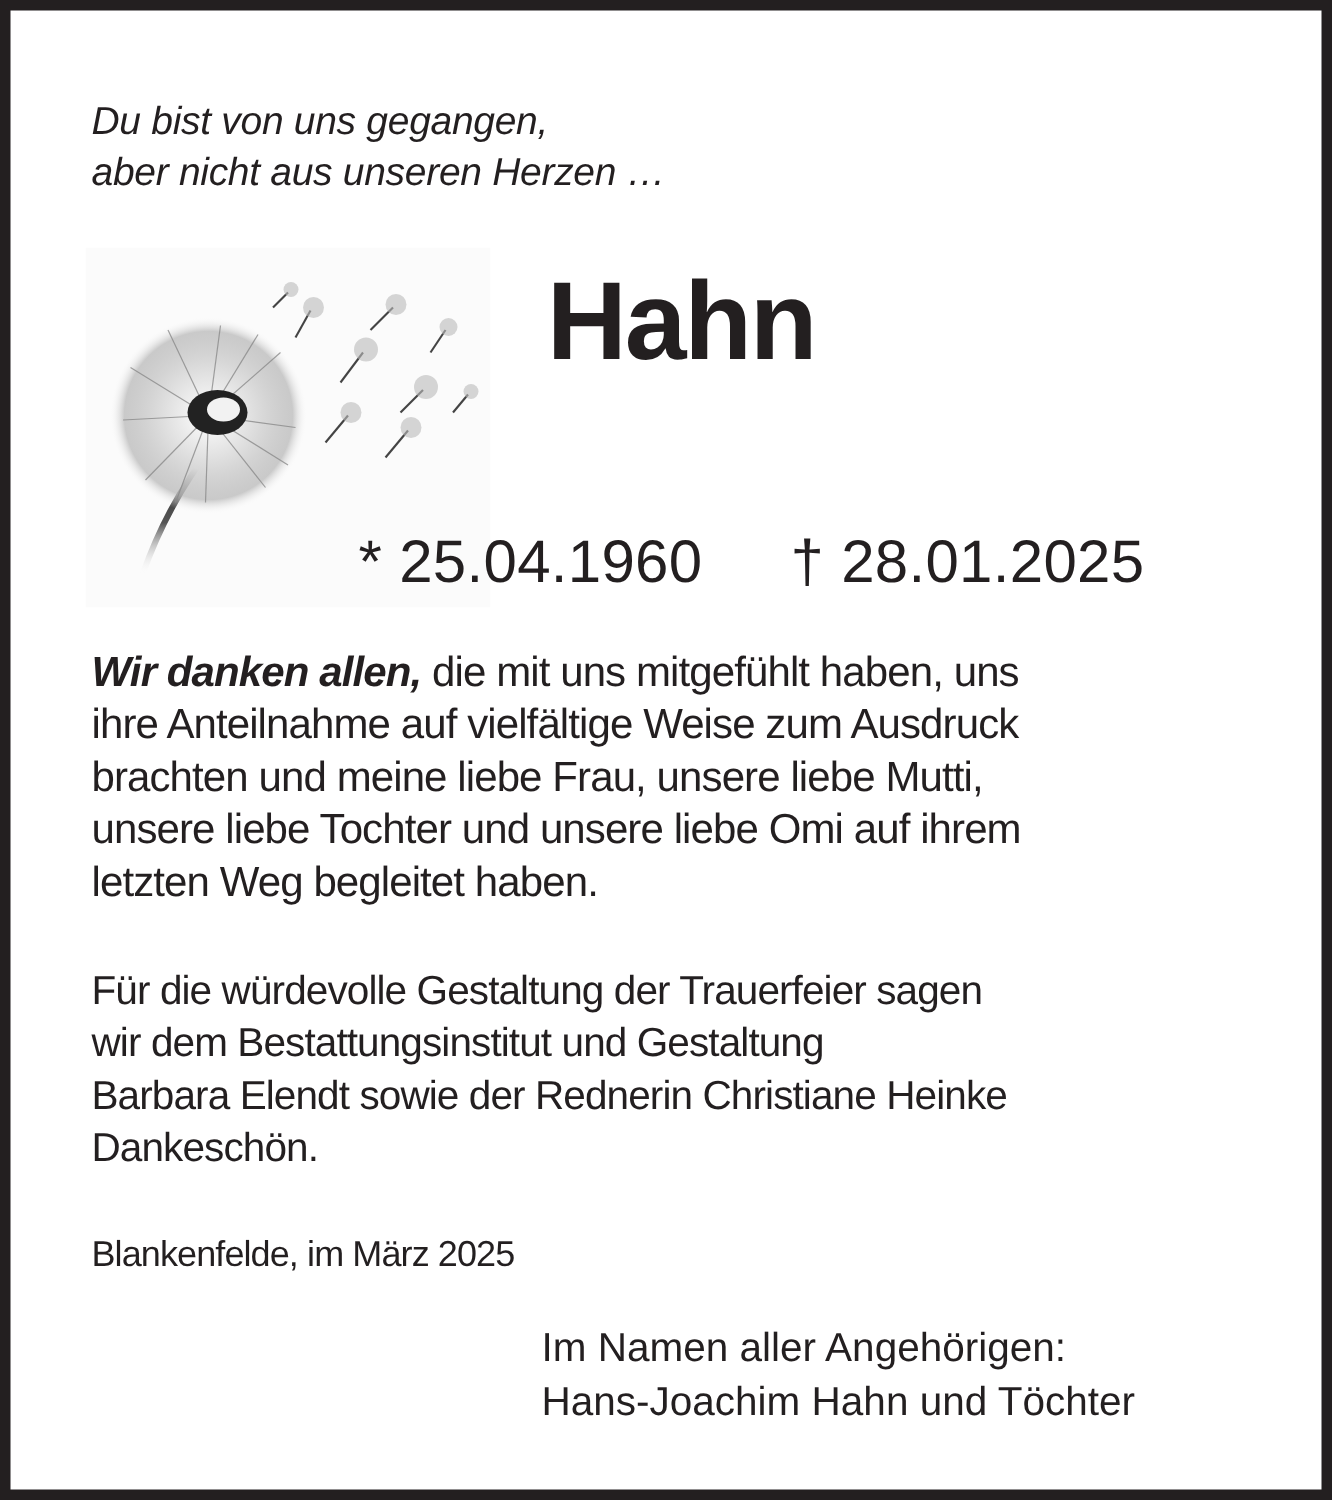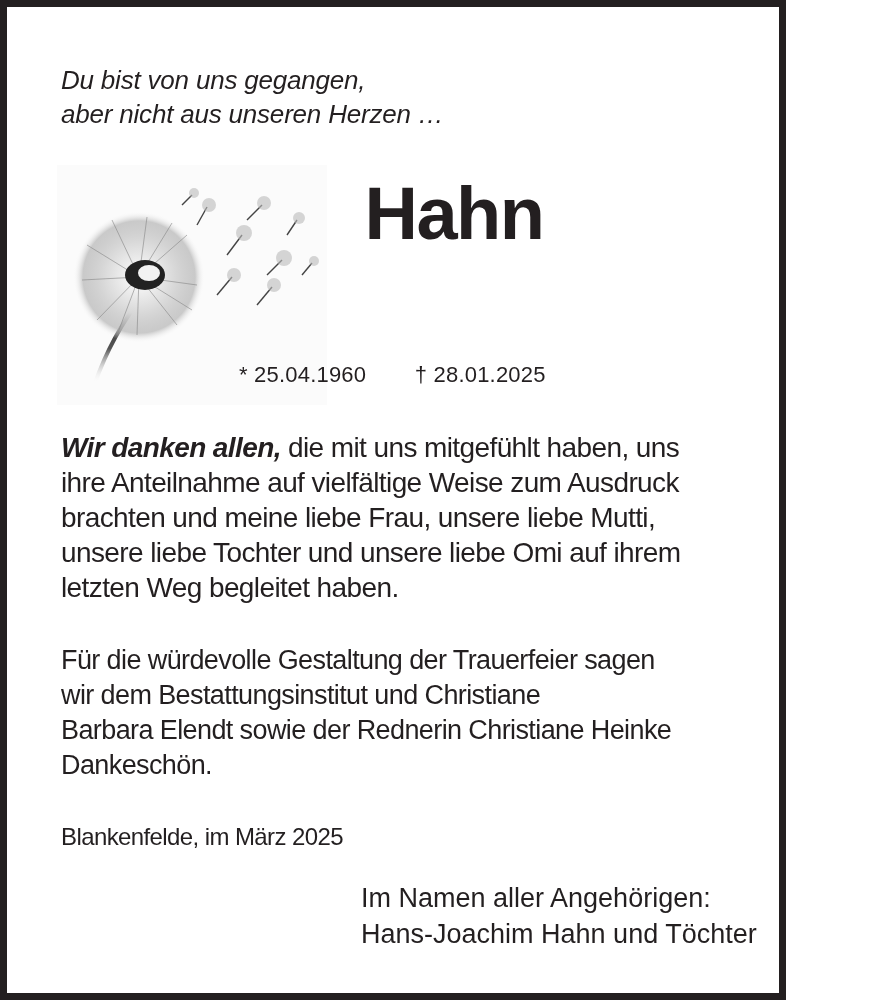--- a/index.html
+++ b/index.html
@@ -1,19 +1,19 @@
 <!DOCTYPE html>
 <html><head>
   <meta charset="utf-8">
   <style>
     html, body { margin: 0; padding: 0; background: #ffffff; }
     body { width: 890px; height: 1000px; overflow: hidden; }
     .frame {
       position: absolute; left: 0; top: 0;
-      width: 786px; height: 1000px; box-sizing: border-box;
+      width: 888px; height: 1000px; box-sizing: border-box;
       border: 7px solid #231f20;
       background: #ffffff;
       font-family: "Liberation Sans", sans-serif;
       color: #231f20;
     }
     .motto {
       position: absolute; left: 54px; top: 56px;
       font-size: 26px; font-style: italic; line-height: 34px;
       letter-spacing: -0.2px;
     }
@@ -24,21 +24,21 @@
     .name-block {
       position: absolute; left: 262px; top: 168px; width: 370px;
       text-align: center;
     }
     .name {
       font-weight: bold; font-size: 74px; line-height: 78px;
       letter-spacing: -1.5px; white-space: nowrap;
     }
     .dates {
       position: absolute; left: 232px; top: 350px;
-      font-size: 22px; line-height: 36px; white-space: nowrap;
+      font-size: 40px; line-height: 36px; white-space: nowrap;
       letter-spacing: 0.2px;
     }
     .dates .sep { display: inline-block; width: 36px; }
     .body-text {
       position: absolute; left: 54px; top: 423px; width: 790px;
       font-size: 28px; line-height: 35px; letter-spacing: -0.6px;
     }
     .body-text .line { white-space: nowrap; }
     .lead { font-weight: bold; font-style: italic; }
     .para2 { position: absolute; left: 54px; top: 636px; font-size: 27px; line-height: 35px; letter-spacing: -0.6px; }
@@ -139,21 +139,21 @@
   <div class="body-text">
     <div class="line"><span class="lead">Wir danken allen,</span><span> die mit uns mitgefühlt haben, uns</span></div>
     <div class="line">ihre Anteilnahme auf vielfältige Weise zum Ausdruck</div>
     <div class="line">brachten und meine liebe Frau, unsere liebe Mutti,</div>
     <div class="line">unsere liebe Tochter und unsere liebe Omi auf ihrem</div>
     <div class="line">letzten Weg begleitet haben.</div>
   </div>
 
   <div class="para2">
     <div class="line">Für die würdevolle Gestaltung der Trauerfeier sagen</div>
-    <div class="line">wir dem Bestattungsinstitut und Christiane</div>
+    <div class="line">wir dem Bestattungsinstitut und Gestaltung</div>
     <div class="line">Barbara Elendt sowie der Rednerin Christiane Heinke</div>
     <div class="line">Dankeschön.</div>
   </div>
 
   <div class="place">Blankenfelde, im März 2025</div>
 
   <div class="signature">
     <div>Im Namen aller Angehörigen:</div>
     <div>Hans-Joachim Hahn und Töchter</div>
   </div>

